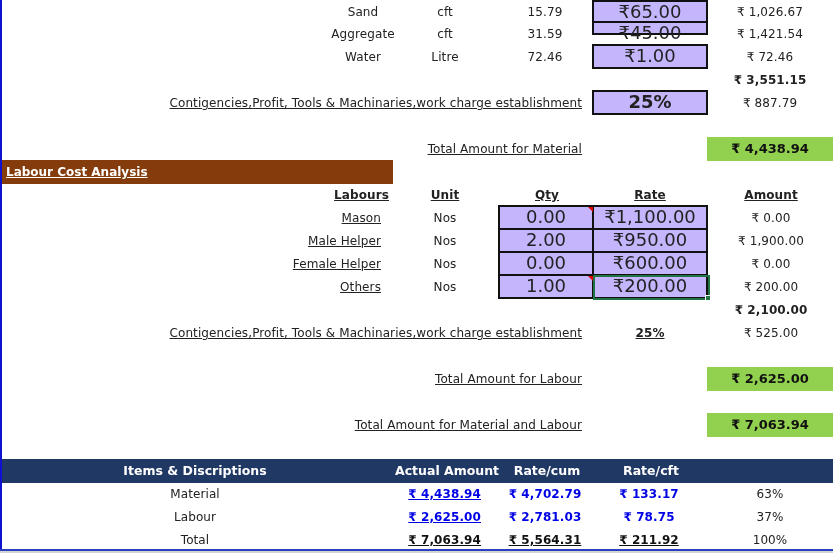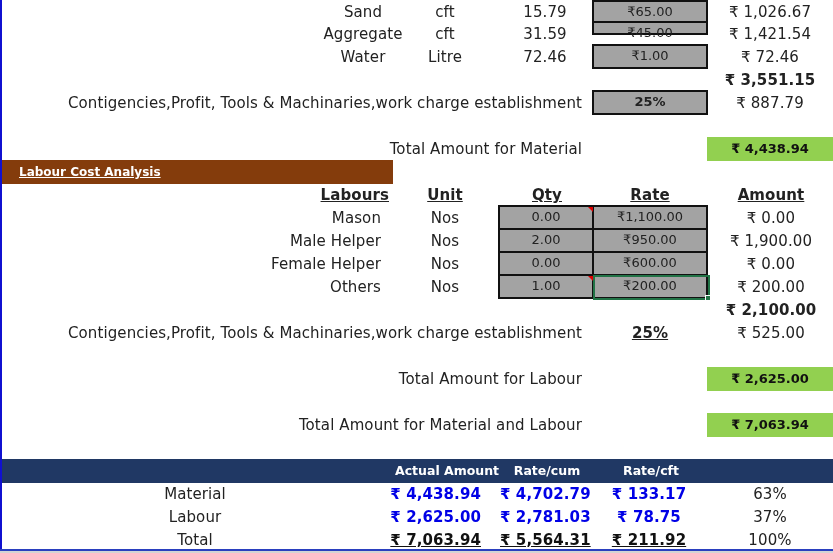--- a/index.html
+++ b/index.html
@@ -1,28 +1,28 @@
 <!DOCTYPE html>
 <html><head>
 <meta charset="utf-8">
 <style>
   * { box-sizing: border-box; margin: 0; padding: 0; }
   html, body { width: 833px; height: 553px; overflow: hidden; background: #ffffff; }
   body { position: relative; font-family: "DejaVu Sans", sans-serif; font-size: 13px; color: #222; }
   .frame { position: absolute; left: 0; top: 0; width: 833px; height: 549px; border-left: 2px solid #1010d0; }
   .bottom-line { position: absolute; left: 0; top: 549px; width: 833px; height: 2px; background: #2a3fbf; }
   .bottom-bar { position: absolute; left: 0; top: 551px; width: 833px; height: 2px; background: #d4d4d4; }
-  .t { position: absolute; white-space: nowrap; line-height: 20px; height: 20px; font-size: 15px; letter-spacing: 0.1px; }
+  .t { position: absolute; white-space: nowrap; line-height: 20px; height: 20px; font-size: 12px; letter-spacing: 0.1px; }
   .c { text-align: center; }
-  .r { text-align: right; }
+  .r { text-align: right; text-decoration: underline; }
   .b { font-weight: bold; }
   .u { text-decoration: underline; }
-  .box { position: absolute; background: #a3a3a3; border: 2px solid #111; text-align: center; line-height: 19px; font-size: 13px; }
+  .box { position: absolute; background: #c4b5fd; border: 2px solid #111; text-align: center; line-height: 19px; font-size: 18px; }
   .green { position: absolute; background: #92d050; text-align: center; font-weight: bold; line-height: 24px; height: 24px; font-size: 13px; color: #111; }
-  .brown { position: absolute; left: 2px; top: 160px; width: 391px; height: 24px; background: #843c0c; color: #fff; font-weight: bold; text-decoration: underline; font-size: 12px; line-height: 24px; padding-left: 17px; }
+  .brown { position: absolute; left: 2px; top: 160px; width: 391px; height: 24px; background: #843c0c; color: #fff; font-weight: bold; text-decoration: underline; font-size: 12px; line-height: 24px; padding-left: 4px; }
   .navy { position: absolute; left: 2px; top: 459px; width: 831px; height: 24px; background: #203864; }
   .hdr { position: absolute; color: #fff; font-weight: bold; font-size: 12.5px; line-height: 24px; white-space: nowrap; }
   .blue { color: #0000e6; font-weight: bold; }
   .tri { position: absolute; width: 0; height: 0; border-top: 5px solid #d00; border-left: 5px solid transparent; }
   .sel { position: absolute; border: 2px solid #217346; }
   .handle { position: absolute; width: 6px; height: 6px; background: #217346; border: 1px solid #fff; }
 </style>
 </head>
 <body>
 
@@ -108,20 +108,21 @@
 <span class="t c b u" style="left:610px;top:323px;width:80px;">25%</span>
 <span class="t c" style="left:720px;top:323px;width:102px;">₹ 525.00</span>
 
 <span class="t r" style="left:300px;top:369px;width:282px;">Total Amount for Labour</span>
 <div class="green" style="left:707px;top:367px;width:126px;">₹ 2,625.00</div>
 
 <span class="t r" style="left:200px;top:415px;width:382px;">Total Amount for Material and Labour</span>
 <div class="green" style="left:707px;top:413px;width:126px;">₹ 7,063.94</div>
 
 <div class="navy">
+  <span class="hdr" style="left:88px;width:210px;text-align:center;">Items &amp; Discriptions</span>
   <span class="hdr" style="left:505px;width:80px;text-align:center;">Rate/cum</span>
   <span class="hdr" style="left:393px;width:104px;text-align:right;">Actual Amount</span>
   <span class="hdr" style="left:604px;width:90px;text-align:center;">Rate/cft</span>
 </div>
 
 <div>
   <span class="t c" style="left:90px;top:484px;width:210px;">Material</span>
   <span class="t r blue" style="left:380px;top:484px;width:101px;">₹ 4,438.94</span>
   <span class="t c blue" style="left:500px;top:484px;width:90px;">₹ 4,702.79</span>
   <span class="t c blue" style="left:604px;top:484px;width:90px;">₹ 133.17</span>

